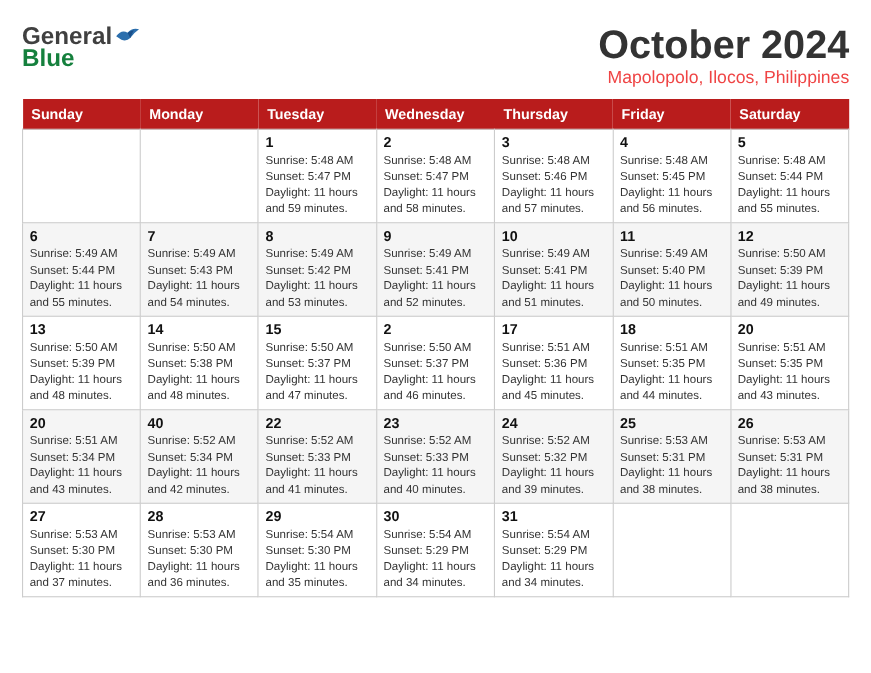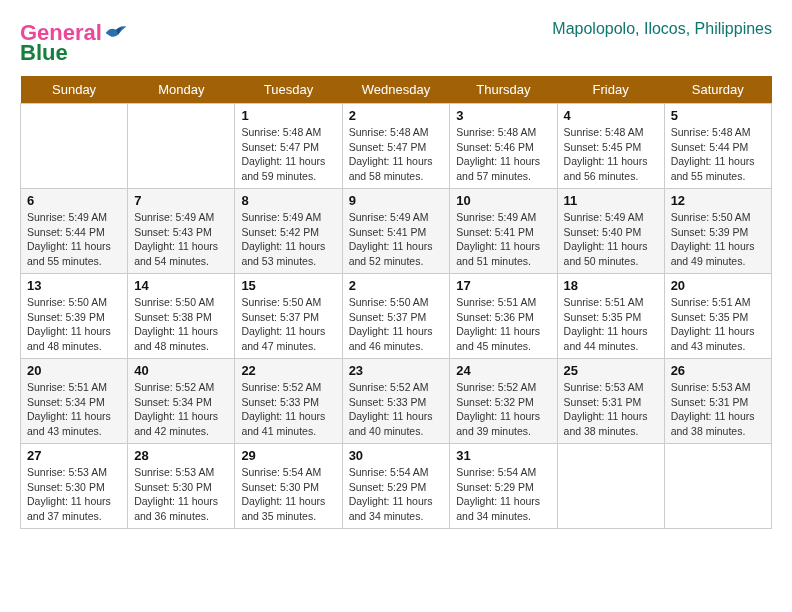--- a/index.html
+++ b/index.html
@@ -21,50 +21,50 @@
       flex-direction: column;
       align-items: flex-start;
     }
     .logo-text {
       display: flex;
       align-items: center;
       font-size: 22px;
       font-weight: bold;
       color: #1a1a2e;
     }
-    .logo-general { color: #ec4899; }
+    .logo-general { color: #404040; }
     .logo-bird {
       width: 24px;
       height: 20px;
       margin-left: 2px;
     }
     .title-area {
       text-align: right;
     }
     .month-title {
       font-size: 36px;
       font-weight: bold;
       color: #333;
     }
     .location {
       font-size: 16px;
-      color: #0f766e;
+      color: #ef4444;
     }
     .calendar {
       width: 100%;
       border-collapse: collapse;
       font-size: 11px;
     }
     .calendar th {
-      background-color: #a16207;
+      background-color: #b91c1c;
       color: #fff;
-      text-align: center;
+      text-align: left;
       padding: 6px 8px;
       font-size: 13px;
-      font-weight: normal;
+      font-weight: bold;
     }
     .calendar td {
       border: 1px solid #ccc;
       vertical-align: top;
       padding: 4px 6px;
       width: 108px;
       height: 85px;
     }
     .calendar tr:nth-child(even) td {
       background-color: #f5f5f5;
@@ -95,20 +95,21 @@
     <div class="logo-text">
       <span class="logo-general">General</span>
       <svg class="logo-bird" viewBox="0 0 30 24" xmlns="http://www.w3.org/2000/svg">
         <path d="M2,12 Q8,4 15,8 Q20,2 28,4 Q22,8 18,14 Q14,18 8,16 Z" fill="#2c6fad"></path>
         <path d="M15,8 Q18,6 22,5 Q20,9 18,14" fill="#1a4f8a" stroke="none"></path>
       </svg>
     </div>
     <div style="color:#15803d; font-size:22px; font-weight:bold; margin-top:-6px;">Blue</div>
   </div>
   <div class="title-area">
+    <div class="month-title">October 2024</div>
     <div class="location">Mapolopolo, Ilocos, Philippines</div>
   </div>
 </div>
 
 <table class="calendar">
   <thead>
     <tr>
     <th>Sunday</th>
         <th>Monday</th>
         <th>Tuesday</th>

